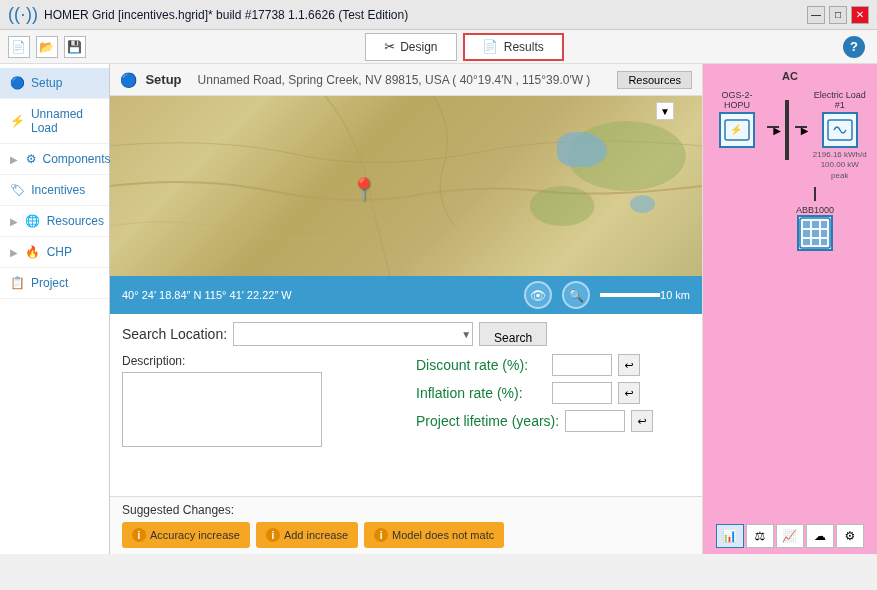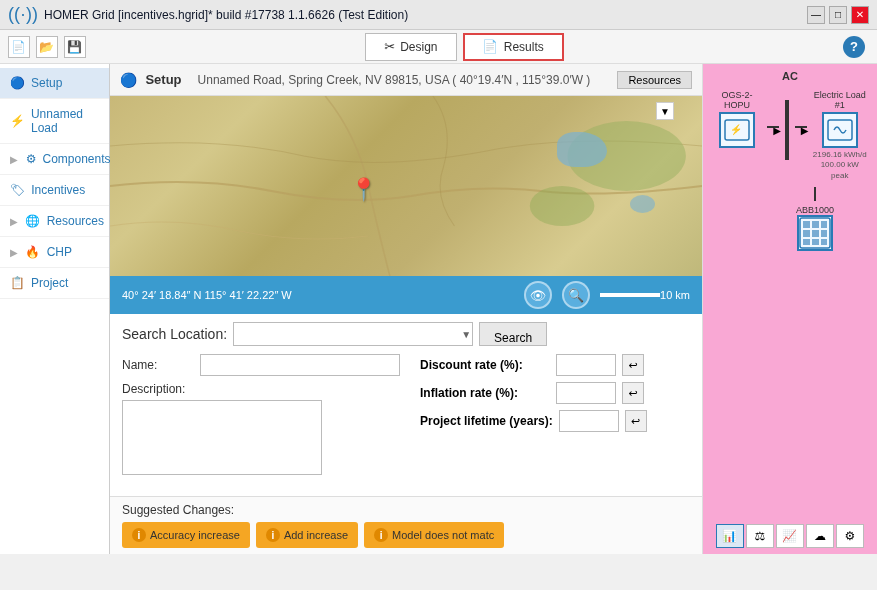--- a/index.html
+++ b/index.html
@@ -274,21 +274,21 @@
     }
     .left-col { flex: 1; }
     .right-col { flex: 1; }
 
     .rate-row {
       display: flex;
       align-items: center;
       margin-bottom: 6px;
       gap: 6px;
     }
-    .rate-label { font-size: 12px; color: #000000; min-width: 130px; font-weight: bold; }
+    .rate-label { font-size: 14px; color: #15803d; min-width: 130px; }
     .rate-input {
       height: 22px;
       width: 60px;
       border: 1px solid #bbb;
       padding: 0 4px;
       font-size: 12px;
       text-align: right;
     }
     .rate-btn {
       width: 22px;
@@ -555,24 +555,20 @@
         <div class="search-input-container">
           <input class="search-input" type="text" placeholder="" style="">
           <span class="search-dropdown-arrow">▼</span>
         </div>
         <button class="search-btn">Search</button>
       </div>
 
       <div class="two-col-form">
 
         <div class="left-col">
-          <div class="form-row">
-            <span class="form-label">Name:</span>
-            <input class="form-input form-input-wide" type="text" style="">
-          </div>
           <div>
             <span class="description-label">Description:</span>
             <textarea class="description-textarea" style=""></textarea>
           </div>
         </div>
 
         <div class="right-col">
           <div class="rate-row">
             <span class="rate-label">Discount rate (%):</span>
             <input class="rate-input" type="text" style="">

